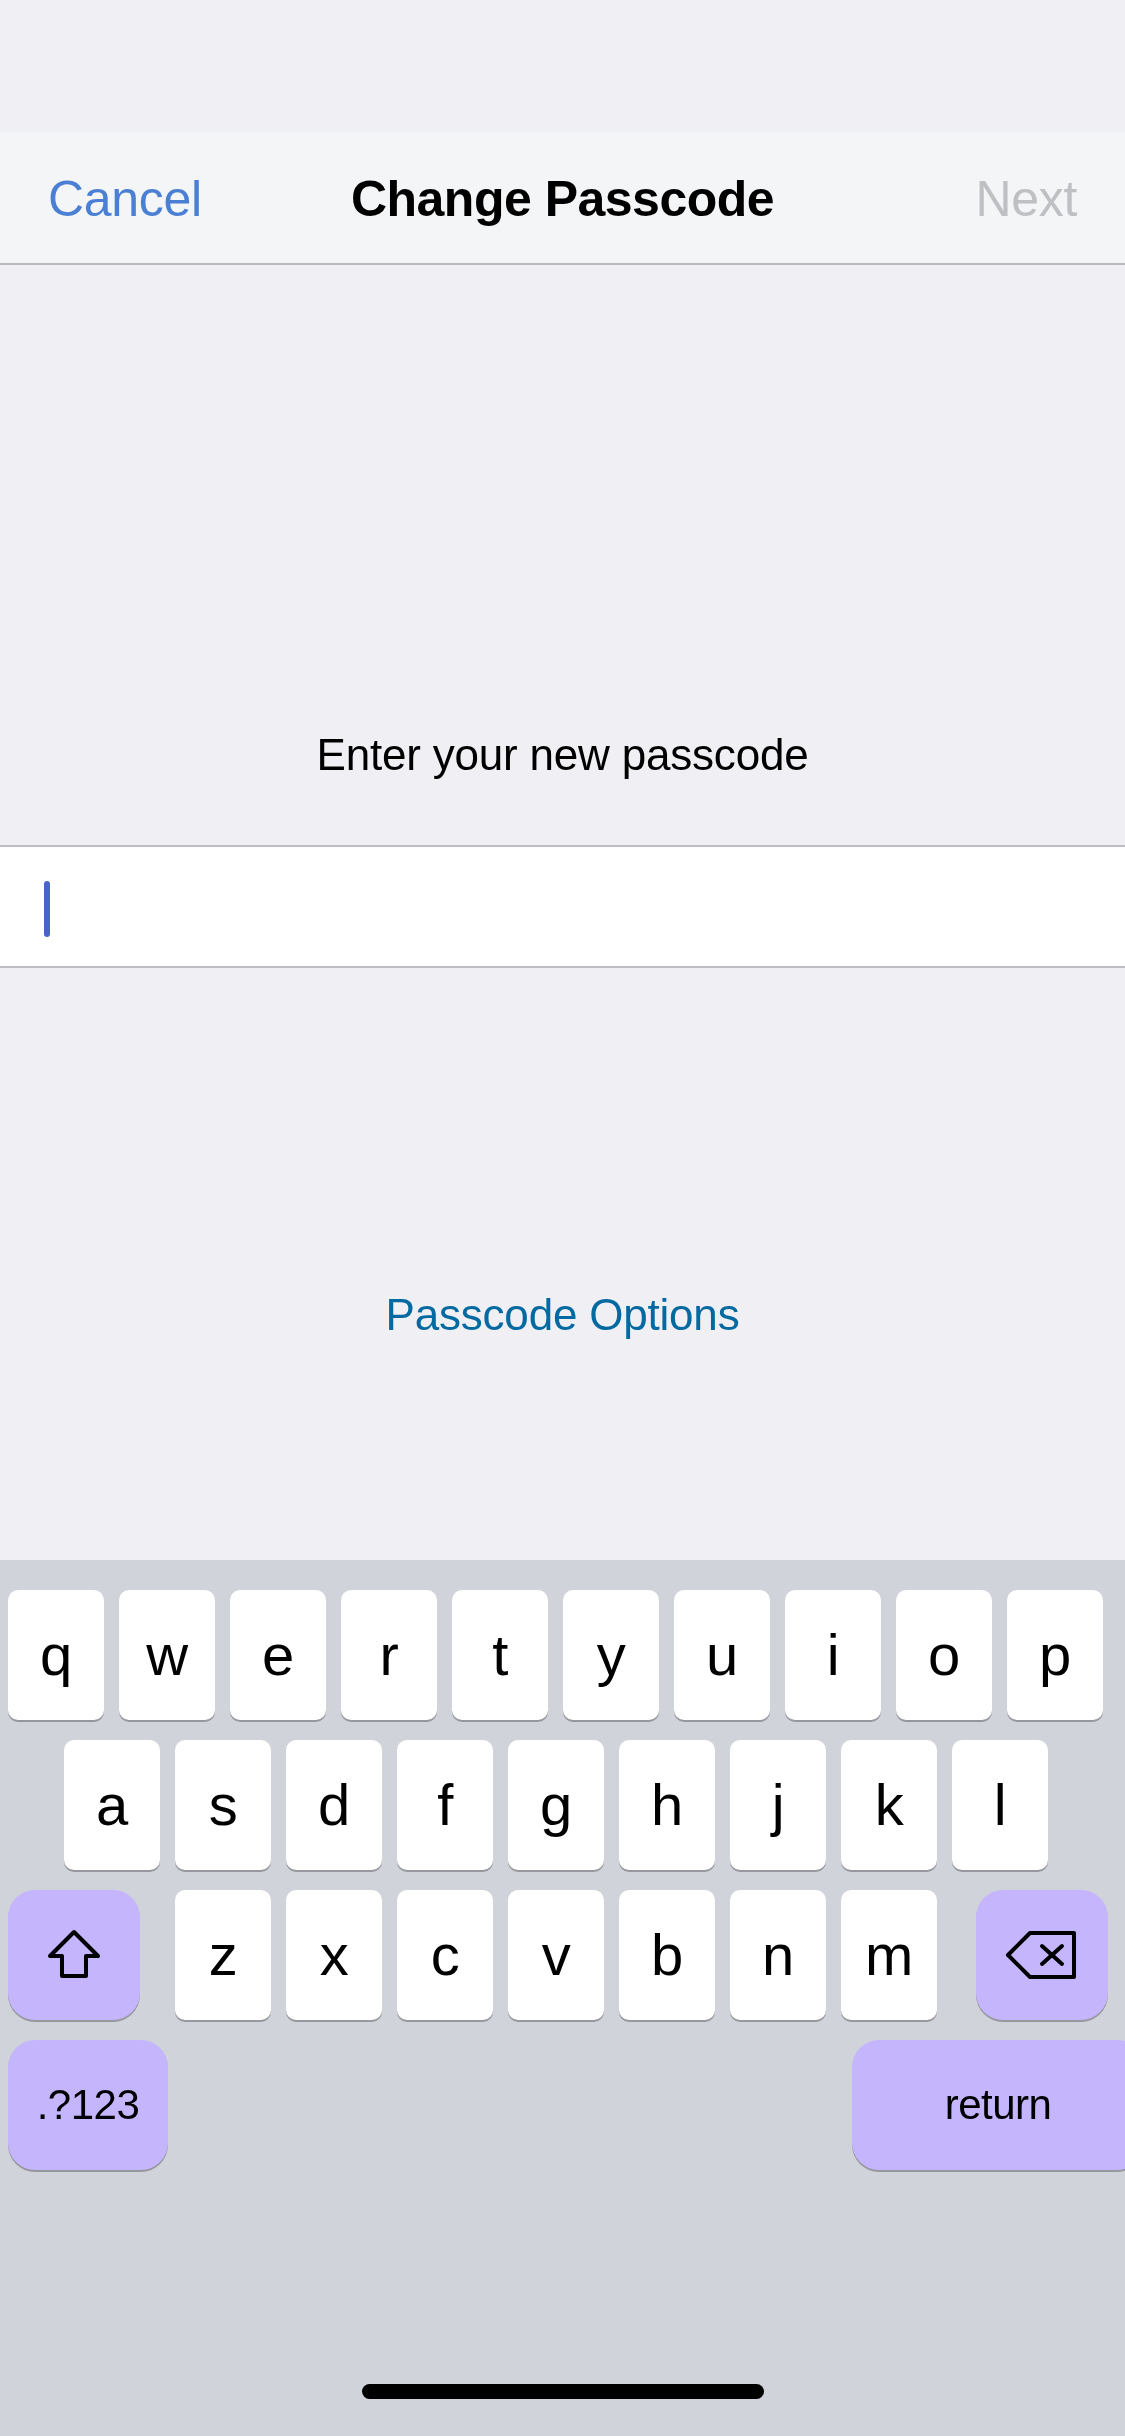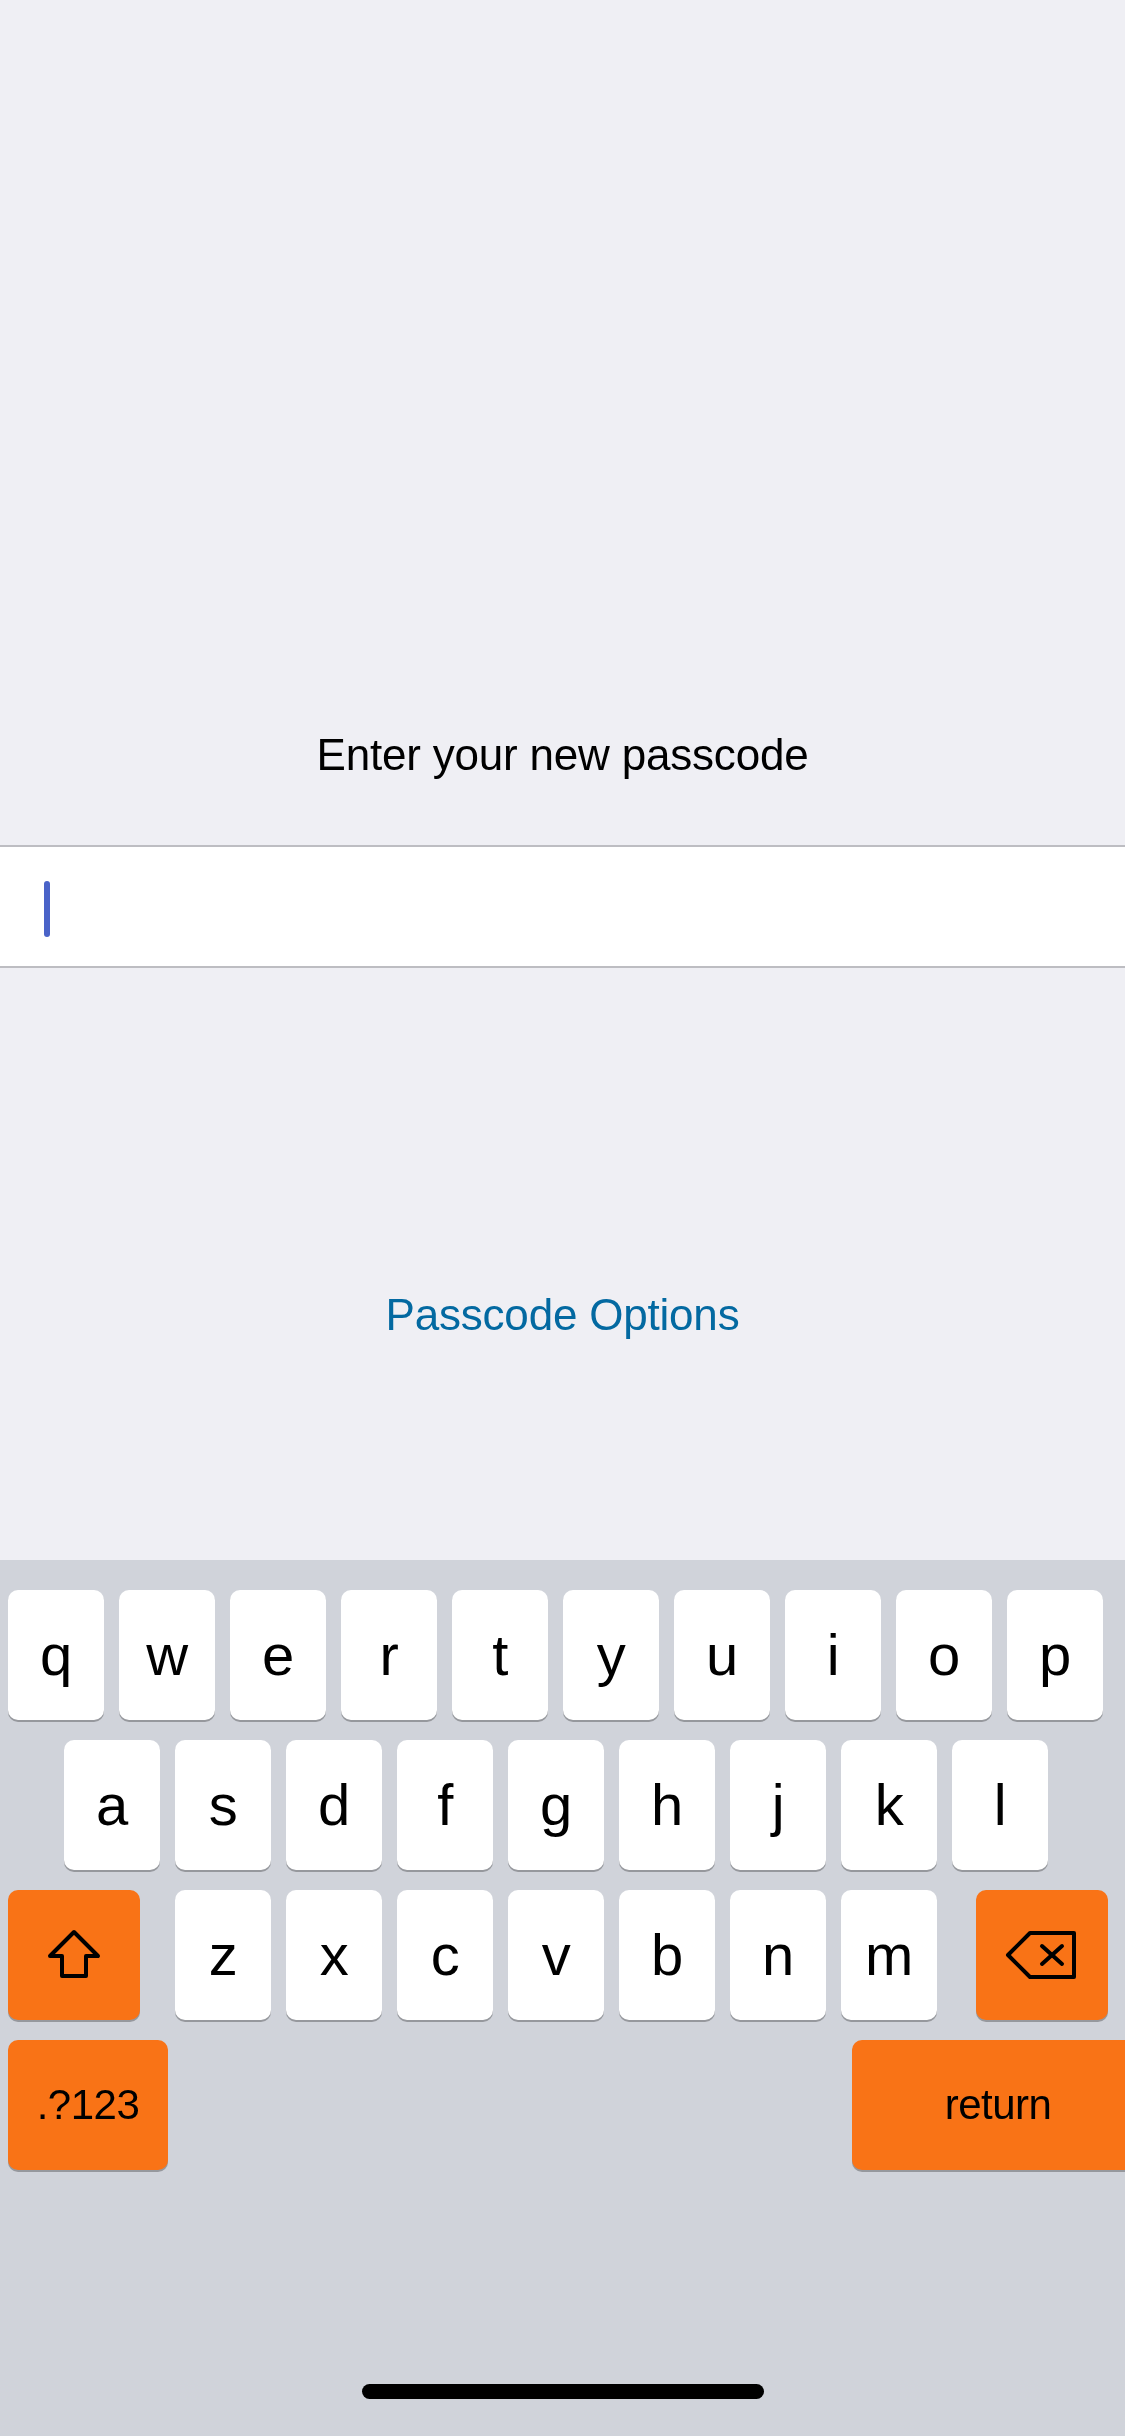--- a/index.html
+++ b/index.html
@@ -134,42 +134,48 @@
     position:absolute;
     background:#FFFFFF;
     border-radius:10px;
     box-shadow:0 2px 0 rgba(0,0,0,0.28);
     display:flex; align-items:center; justify-content:center;
     font-size:58px; color:#000;
     line-height:1;
     letter-spacing:-0.5px;
   }
   .kb-key.special {
-    background:#f97316;
+    background:#c4b5fd;
     box-shadow:0 2px 0 rgba(0,0,0,0.28);
     font-size:40px;
+    border-radius:27px;
   }
   .kb-key.wide-label { font-size:42px; }
   #key-shift svg, #key-delete svg { display:block; }
 
   
   #home-indicator {
     position:absolute; left:50%; top:2384px;
     transform:translateX(-50%);
     width:402px; height:15px;
     background:#000;
     border-radius:8px;
   }
 </style>
 </head>
 <body>
 
 <div id="screen">
 
 
+  <div id="nav-bar">
+    <div id="nav-cancel">Cancel</div>
+    <div id="nav-title">Change Passcode</div>
+    <div id="nav-next">Next</div>
+  </div>
 
   <div id="content">
     <div id="prompt-text">Enter your new passcode</div>
 
     <div id="passcode-field-row">
       <div id="passcode-caret"></div>
       <span></span>
     </div>
 
     <div id="passcode-options">Passcode Options</div>

